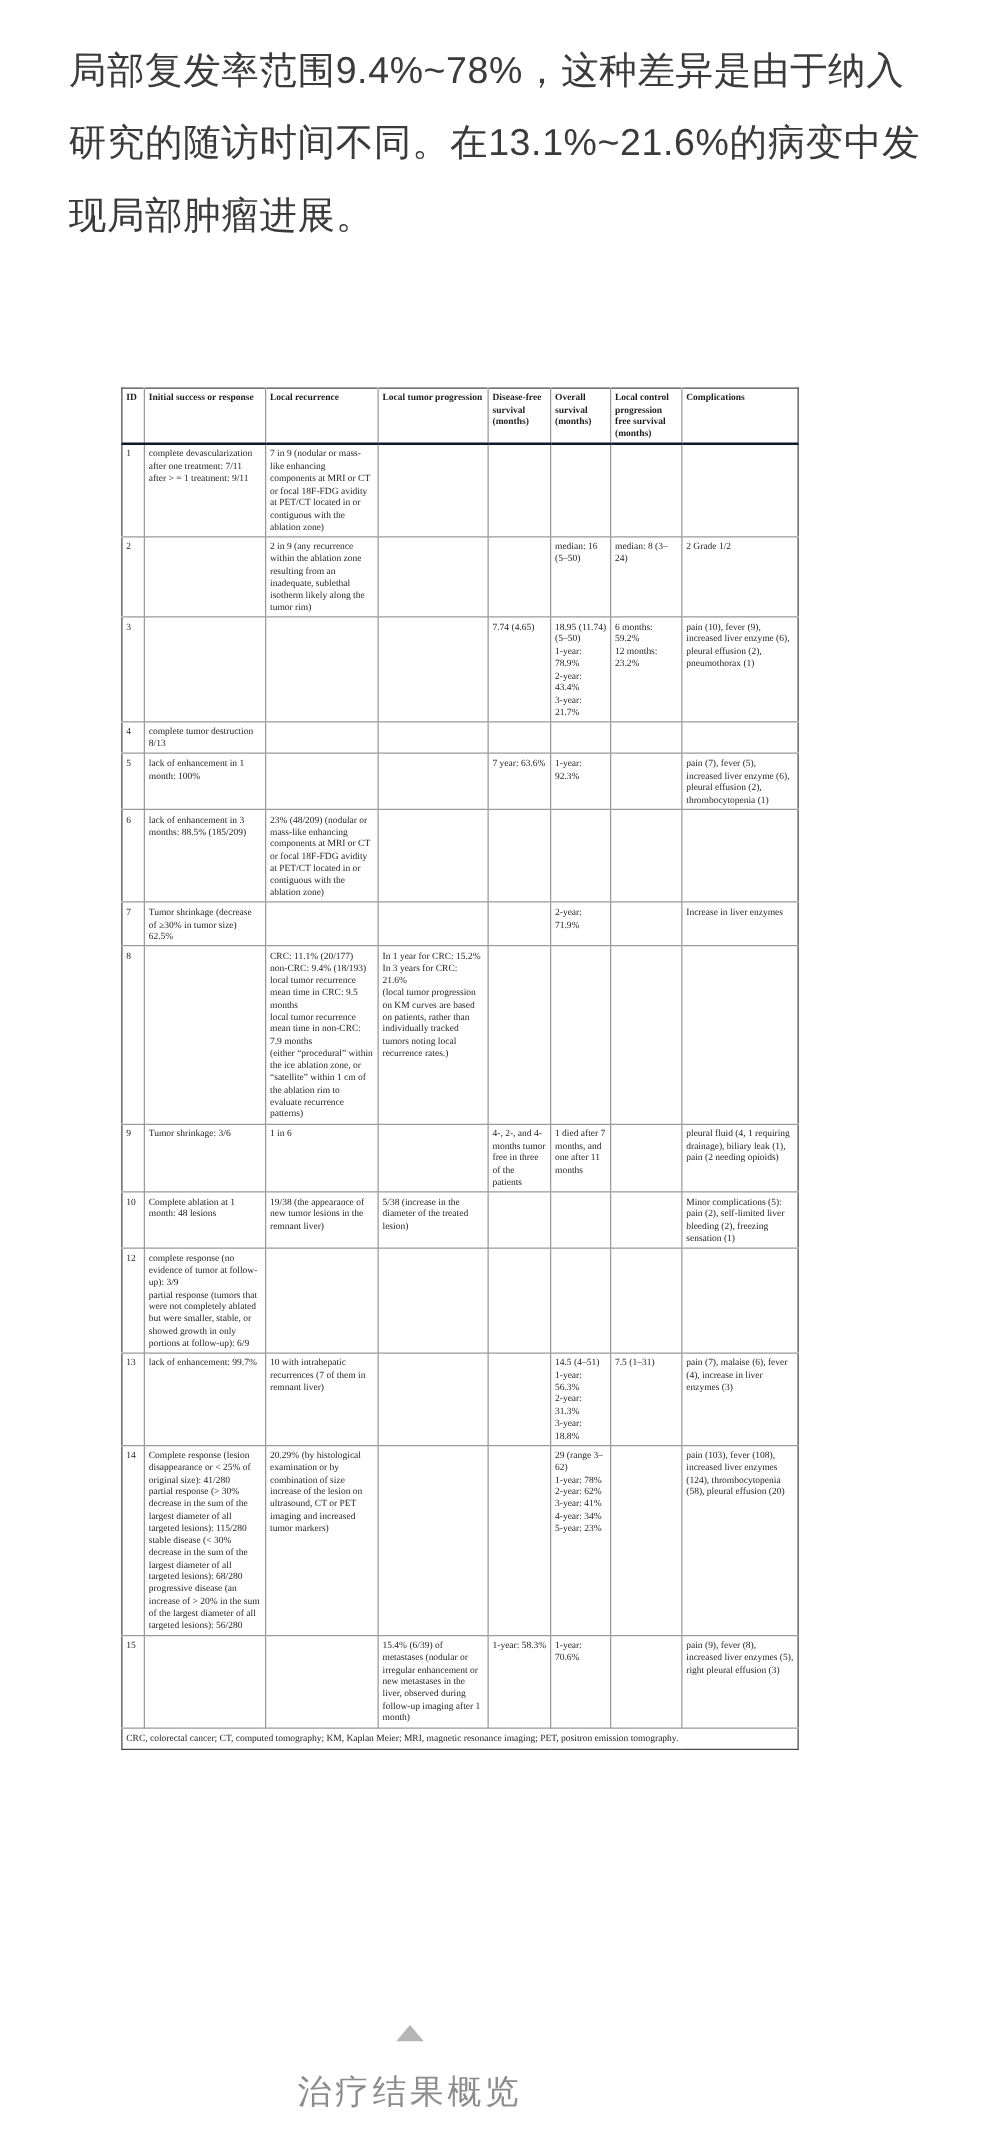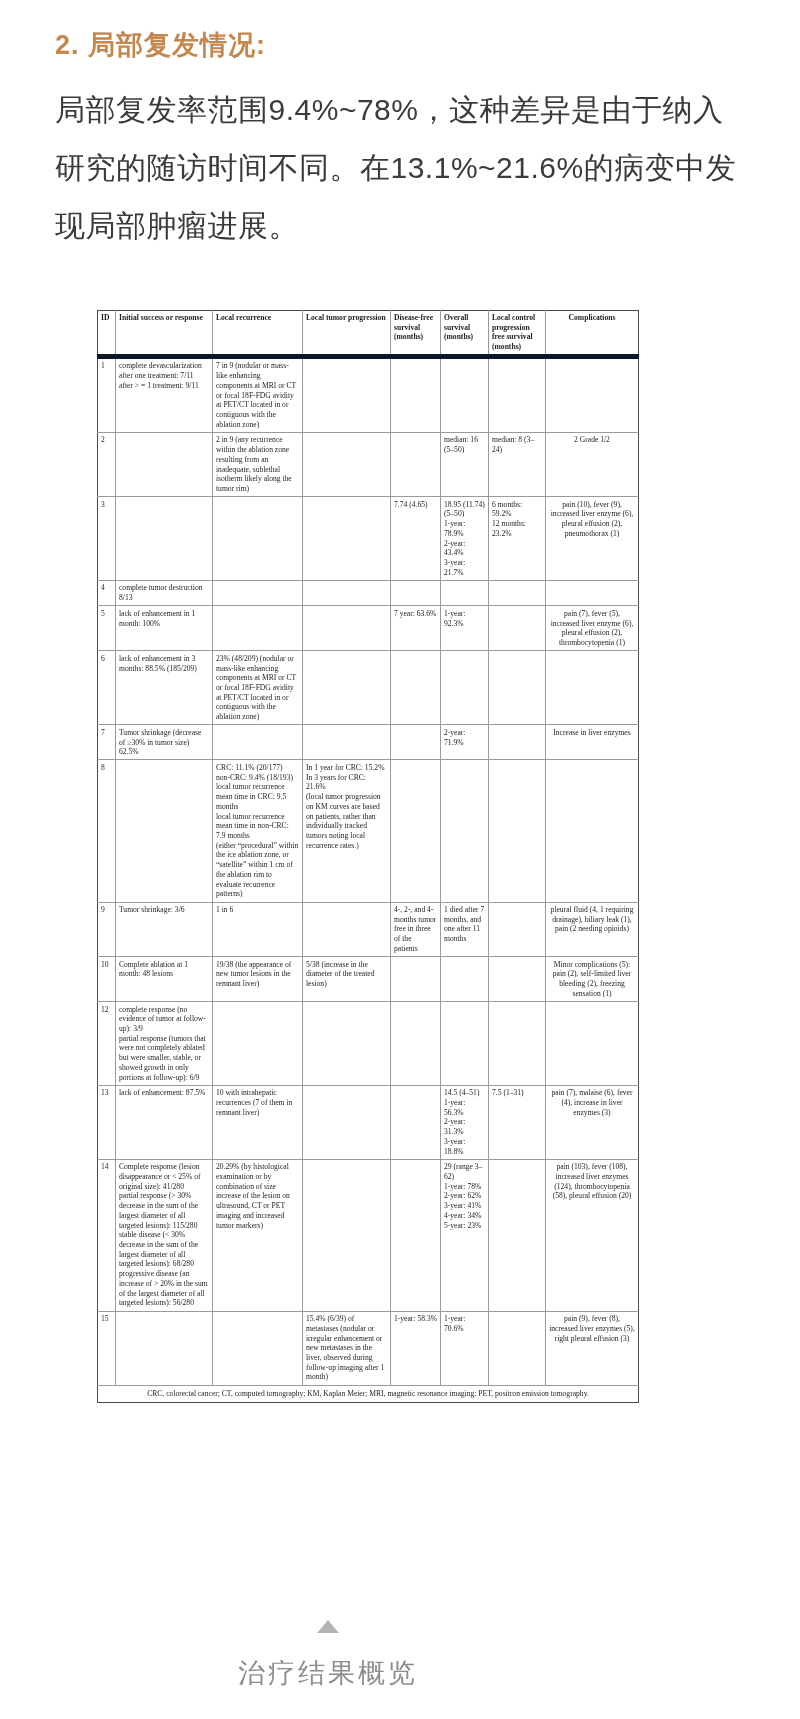--- a/index.html
+++ b/index.html
@@ -7,40 +7,39 @@
 
   .content{padding:28px 55px 0 55px;}
   .heading{color:#c4884e;font-size:27px;font-weight:bold;line-height:1.3;margin:0 0 18px 0;letter-spacing:1px;}
   .paragraph{color:#3b3b3b;font-size:30px;line-height:58px;margin:0;letter-spacing:0.5px;}
 
   .table-wrap{position:absolute;left:97px;top:310px;width:541px;}
   table.data{border-collapse:collapse;width:100%;table-layout:fixed;
     font-family:"Liberation Serif",serif;font-size:7.6px;line-height:1.28;color:#1d1d1d;
     border:1.4px solid #4a4a4a;}
   table.data th{font-weight:bold;text-align:left;vertical-align:top;padding:2px 3px;
-    border-bottom:5px solid #0f172a;border-right:0.6px solid #9a9a9a;}
+    border-bottom:2px solid #0f172a;border-right:0.6px solid #9a9a9a;}
   table.data td{vertical-align:top;text-align:left;padding:2.5px 3px;
     border-bottom:0.6px solid #9a9a9a;border-right:0.6px solid #9a9a9a;
     white-space:pre-line;word-wrap:break-word;}
-  table.data th:last-child,table.data td:last-child{border-right:none;text-align:center;}
+  table.data th:last-child,table.data td:last-child{border-right:none;}
   table.data tr.footnote-row td{border-bottom:none;white-space:normal;padding:3px 3px 4px 3px;}
   col.c0{width:18px;}  col.c1{width:97px;} col.c2{width:90px;} col.c3{width:88px;}
   col.c4{width:50px;}  col.c5{width:48px;} col.c6{width:57px;} col.c7{width:93px;}
 
   .caption-block{position:absolute;left:0;top:1620px;width:656px;text-align:center;}
   .up-arrow{width:0;height:0;margin:0 auto 22px auto;
     border-left:11px solid transparent;border-right:11px solid transparent;
     border-bottom:13px solid #b5b5b5;}
   .caption-text{color:#8c8c8c;font-size:27px;letter-spacing:3px;}
 </style>
 </head>
 <body>
 
 <div class="content">
-  <h2 class="heading">2. 局部复发情况:</h2>
   <p class="paragraph">局部复发率范围9.4%~78%，这种差异是由于纳入研究的随访时间不同。在13.1%~21.6%的病变中发现局部肿瘤进展。</p>
 </div>
 
 <div class="table-wrap">
   <table class="data">
     <colgroup>
       <col class="c0">
         <col class="c1">
         <col class="c2">
         <col class="c3">
@@ -179,21 +178,21 @@
 partial response (tumors that were not completely ablated but were smaller, stable, or showed growth in only portions at follow-up): 6/9</td>
           <td></td>
           <td></td>
           <td></td>
           <td></td>
           <td></td>
           <td></td>
         </tr>
         <tr>
           <td>13</td>
-          <td>lack of enhancement: 87.5%</td>
+          <td>lack of enhancement: 99.7%</td>
           <td>10 with intrahepatic recurrences (7 of them in remnant liver)</td>
           <td></td>
           <td></td>
           <td>14.5 (4–51)
 1-year: 56.3%
 2-year: 31.3%
 3-year: 18.8%</td>
           <td>7.5 (1–31)</td>
           <td>pain (7), malaise (6), fever (4), increase in liver enzymes (3)</td>
         </tr>

